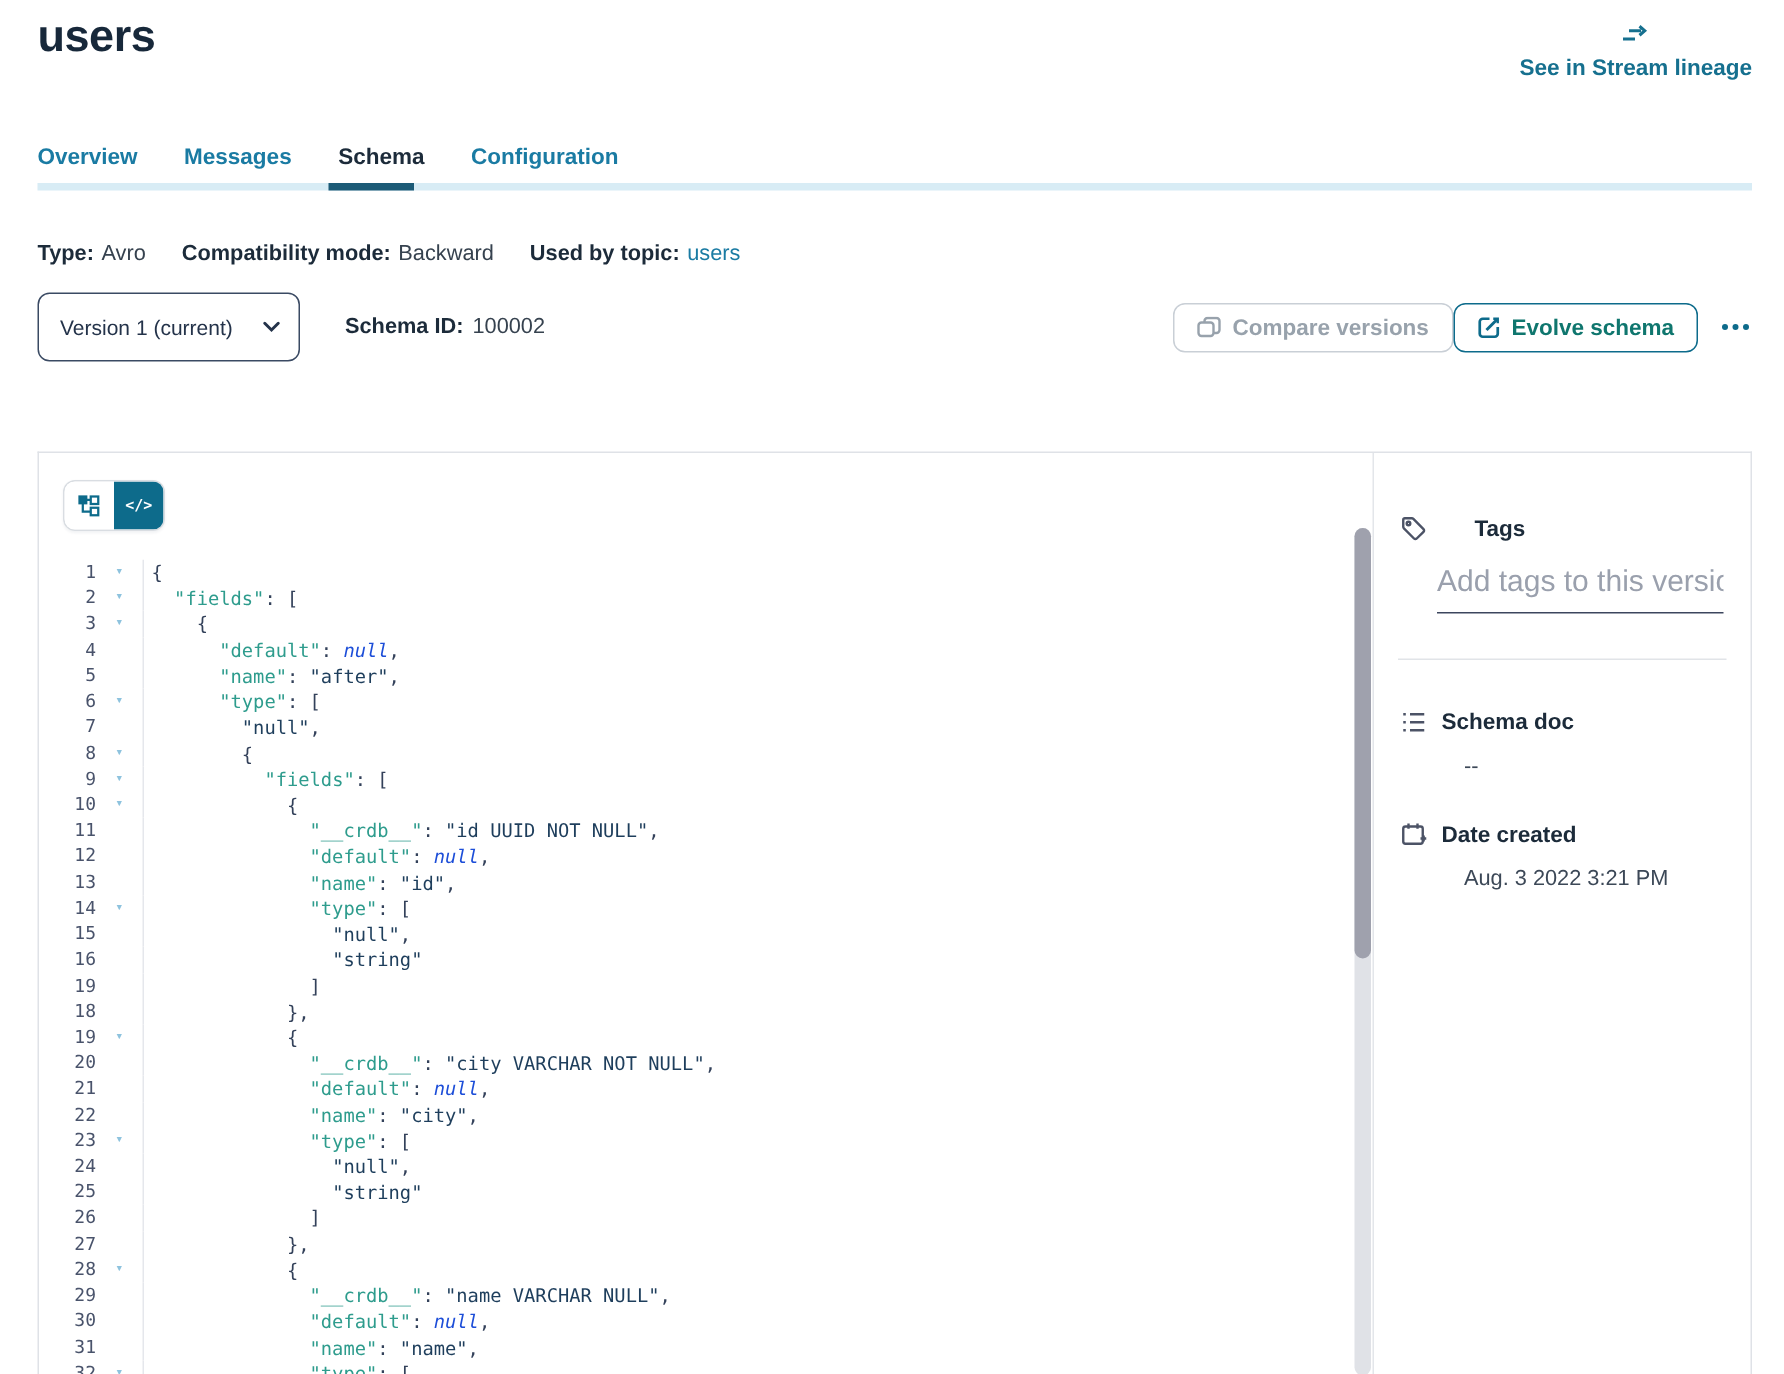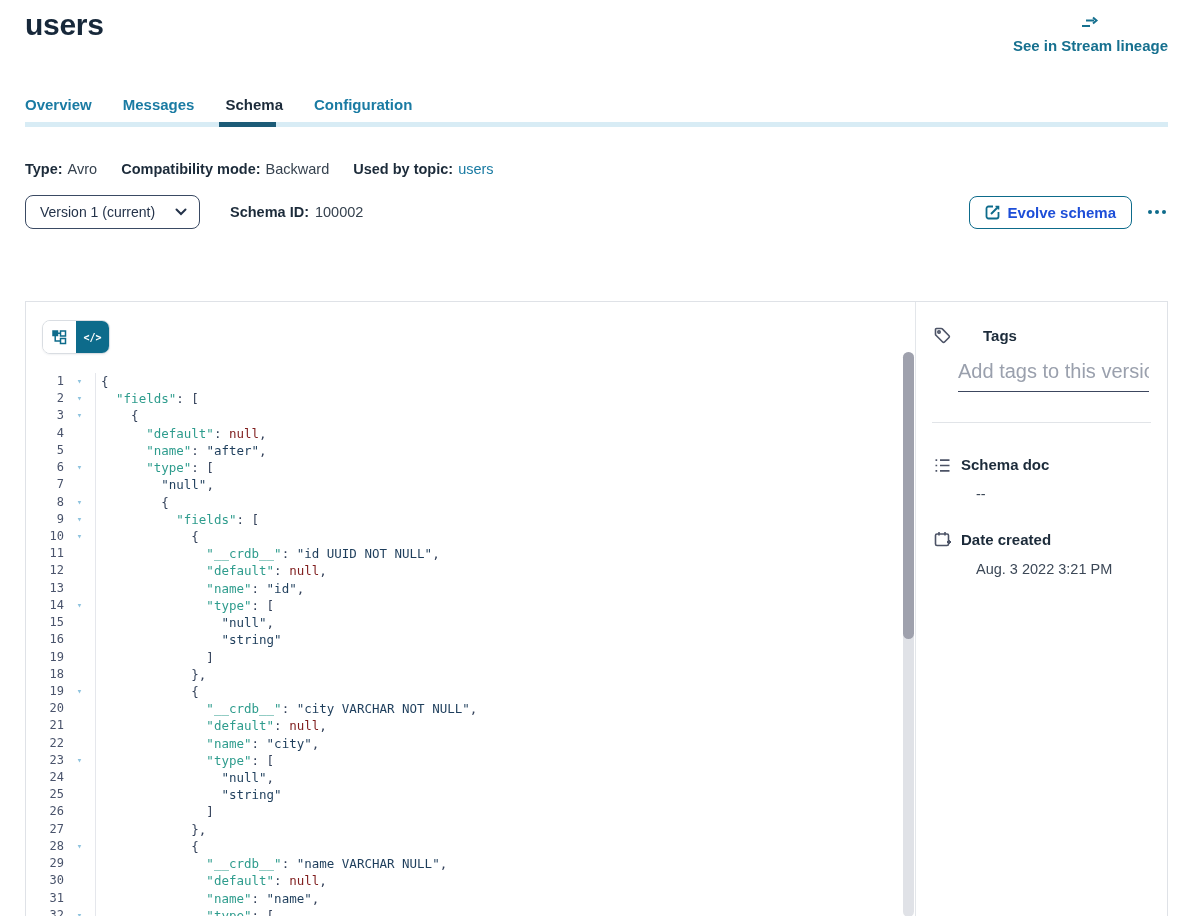--- a/index.html
+++ b/index.html
@@ -31,30 +31,30 @@
   .kv-link { color:#1a7ba3; font-size:14.5px; font-weight:600; cursor:pointer; }
 
   
   .meta-row { display:flex; gap:24px; margin:34px 0 0 25px; font-size:14.5px; color:#36424f; }
   .meta-item { display:flex; gap:5px; }
   .meta-label { font-weight:700; color:#1c2b3a; }
   .meta-link { color:#1a7ba3; cursor:pointer; }
 
   
   .version-row { display:flex; align-items:center; margin:18px 21px 0 25px; }
-  .select { width:175px; height:34px; border:1px solid #3a4a63; border-radius:8px;
+  .select { width:175px; height:46px; border:1px solid #3a4a63; border-radius:8px;
     display:flex; align-items:center; justify-content:space-between; padding:0 12px 0 14px;
     font-size:14px; color:#24334a; cursor:pointer; background:#fff; }
   .schema-id { display:flex; gap:6px; margin-left:12px; font-size:14.5px; color:#36424f; }
   .schema-id b { font-weight:700; color:#1c2b3a;margin-left:18px; }
   .spacer { flex:1; }
   .btn { height:33px; border-radius:8px; display:flex; align-items:center; gap:8px;
     padding:0 15px; font-size:15px; font-weight:600; font-family:inherit; background:#fff; cursor:pointer; }
   .btn.disabled { color:#98a2ac; border:1px solid #c9cfd6; cursor:default; }
-  .btn.primary-outline { color:#1d4ed8; border:1px solid #0d6b8b; margin-left:20px; }
+  .btn.primary-outline { color:#0f766e; border:1px solid #0d6b8b; }
   .more-btn { margin-left:14px; background:none; border:none; cursor:pointer; display:flex; gap:3px; padding:4px 2px; }
   .more-btn i { width:4px; height:4px; border-radius:50%; background:#0d6b8b; display:block; }
 
   
   .card { position:absolute; left:25px; top:301px; width:1143px; height:615px;
     border:1px solid #dfe2e7; border-bottom:none; display:flex; background:#fff; }
   .code-pane { position:relative; width:893px; height:100%; }
 
   .view-toggle { position:absolute; left:16px; top:18px; display:flex;
     border:1px solid #d9dde2; border-radius:8px; overflow:hidden;
@@ -66,39 +66,39 @@
 
   .code-scroll { position:absolute; left:0; top:71px; width:877px; height:544px; overflow:hidden;
     font-family:"DejaVu Sans Mono","Liberation Mono",monospace; font-size:12.5px; }
   .code-line { display:flex; height:17.23px; line-height:17.23px; }
   .lineno { width:38px; text-align:right; color:#49536b; font-size:12px; flex:none; }
   .fold { width:32px; flex:none; text-align:center; color:#8ec3de; font-size:9px; cursor:pointer; }
   .code-gutter-sep { border-right:1px solid #e5e7ec; }
   .code-text { white-space:pre; padding-left:5px; color:#33415a; }
   .tok-key { color:#2e9c8d; }
   .tok-str { color:#1e3e5c; }
-  .tok-null { color:#7f1d1d; }
+  .tok-null { color:#1d4ed8;font-style:italic; }
 
   .vscroll-track { position:absolute; left:877px; top:50px; width:11px; height:565px;
     background:#e0e2e7; border-radius:6px; }
   .vscroll-thumb { position:absolute; left:0; top:0; width:11px; height:287px;
     background:#9fa1ad; border-radius:6px; cursor:grab; }
 
   
   .side { flex:1; border-left:1px solid #e3e6ea; padding:0; }
   .side-section { padding:0 18px; }
   .side-head { display:flex; align-items:center; gap:10px; font-size:15px; font-weight:700; color:#1c2b3a; }
   .side-head svg { flex:none; }
-  .tags-head { margin-top:25px;gap:32px; }
+  .tags-head { margin-top:42px;gap:32px; }
   .tag-input { display:block; margin:14px 0 0 24px; width:191px; border:none;
     border-bottom:1.5px solid #3c465e; font-size:20px; padding:2px 0 8px 0; color:#1c2b3a;
     font-family:inherit; outline:none; }
   .tag-input::placeholder { color:#9aa0ad; }
   .side-divider { border:none; border-top:1px solid #e1e4e8; margin:30px 16px 0 16px; }
-  .doc-head { margin-top:33px;align-items:flex-end; }
+  .doc-head { margin-top:33px; }
   .side-value { margin:13px 0 0 42px; font-size:14.5px; color:#3c4857; }
   .date-head { margin-top:29px; }
   svg { display:block; }
 </style>
 </head>
 <body>
 
 <div class="page">
 
   <div class="topbar">
@@ -148,20 +148,29 @@
         <svg width="12" height="8" viewBox="0 0 12 8" fill="none" stroke="#24334a" stroke-width="2" stroke-linecap="round">
           <path d="M1.5 1.5 L6 6 L10.5 1.5"></path>
         </svg>
       </span>
     </div>
     <div class="schema-id">
       <b>Schema ID:</b>
       <span>100002</span>
     </div>
     <div class="spacer"></div>
+    <button class="btn disabled">
+      <span>
+        <svg width="16" height="15" viewBox="0 0 16 15" fill="none" stroke="#98a2ac" stroke-width="1.6">
+          <rect x="1" y="4" width="10" height="9" rx="2"></rect>
+          <path d="M5 4 V3 a2 2 0 0 1 2-2 h6 a2 2 0 0 1 2 2 v6 a2 2 0 0 1-2 2 h-2"></path>
+        </svg>
+      </span>
+      <span>Compare versions</span>
+    </button>
     <button class="btn primary-outline">
       <span>
         <svg width="15" height="15" viewBox="0 0 15 15" fill="none" stroke="#0d6b8b" stroke-width="1.8">
           <path d="M13.5 7 v4.5 a2 2 0 0 1-2 2 h-8 a2 2 0 0 1-2-2 v-8 a2 2 0 0 1 2-2 H8"></path>
           <path d="M6 9 L13 2" stroke-width="2"></path>
           <path d="M10.5 1.5 H13.5 V4.5" stroke-width="1.6"></path>
         </svg>
       </span>
       <span>Evolve schema</span>
     </button>

